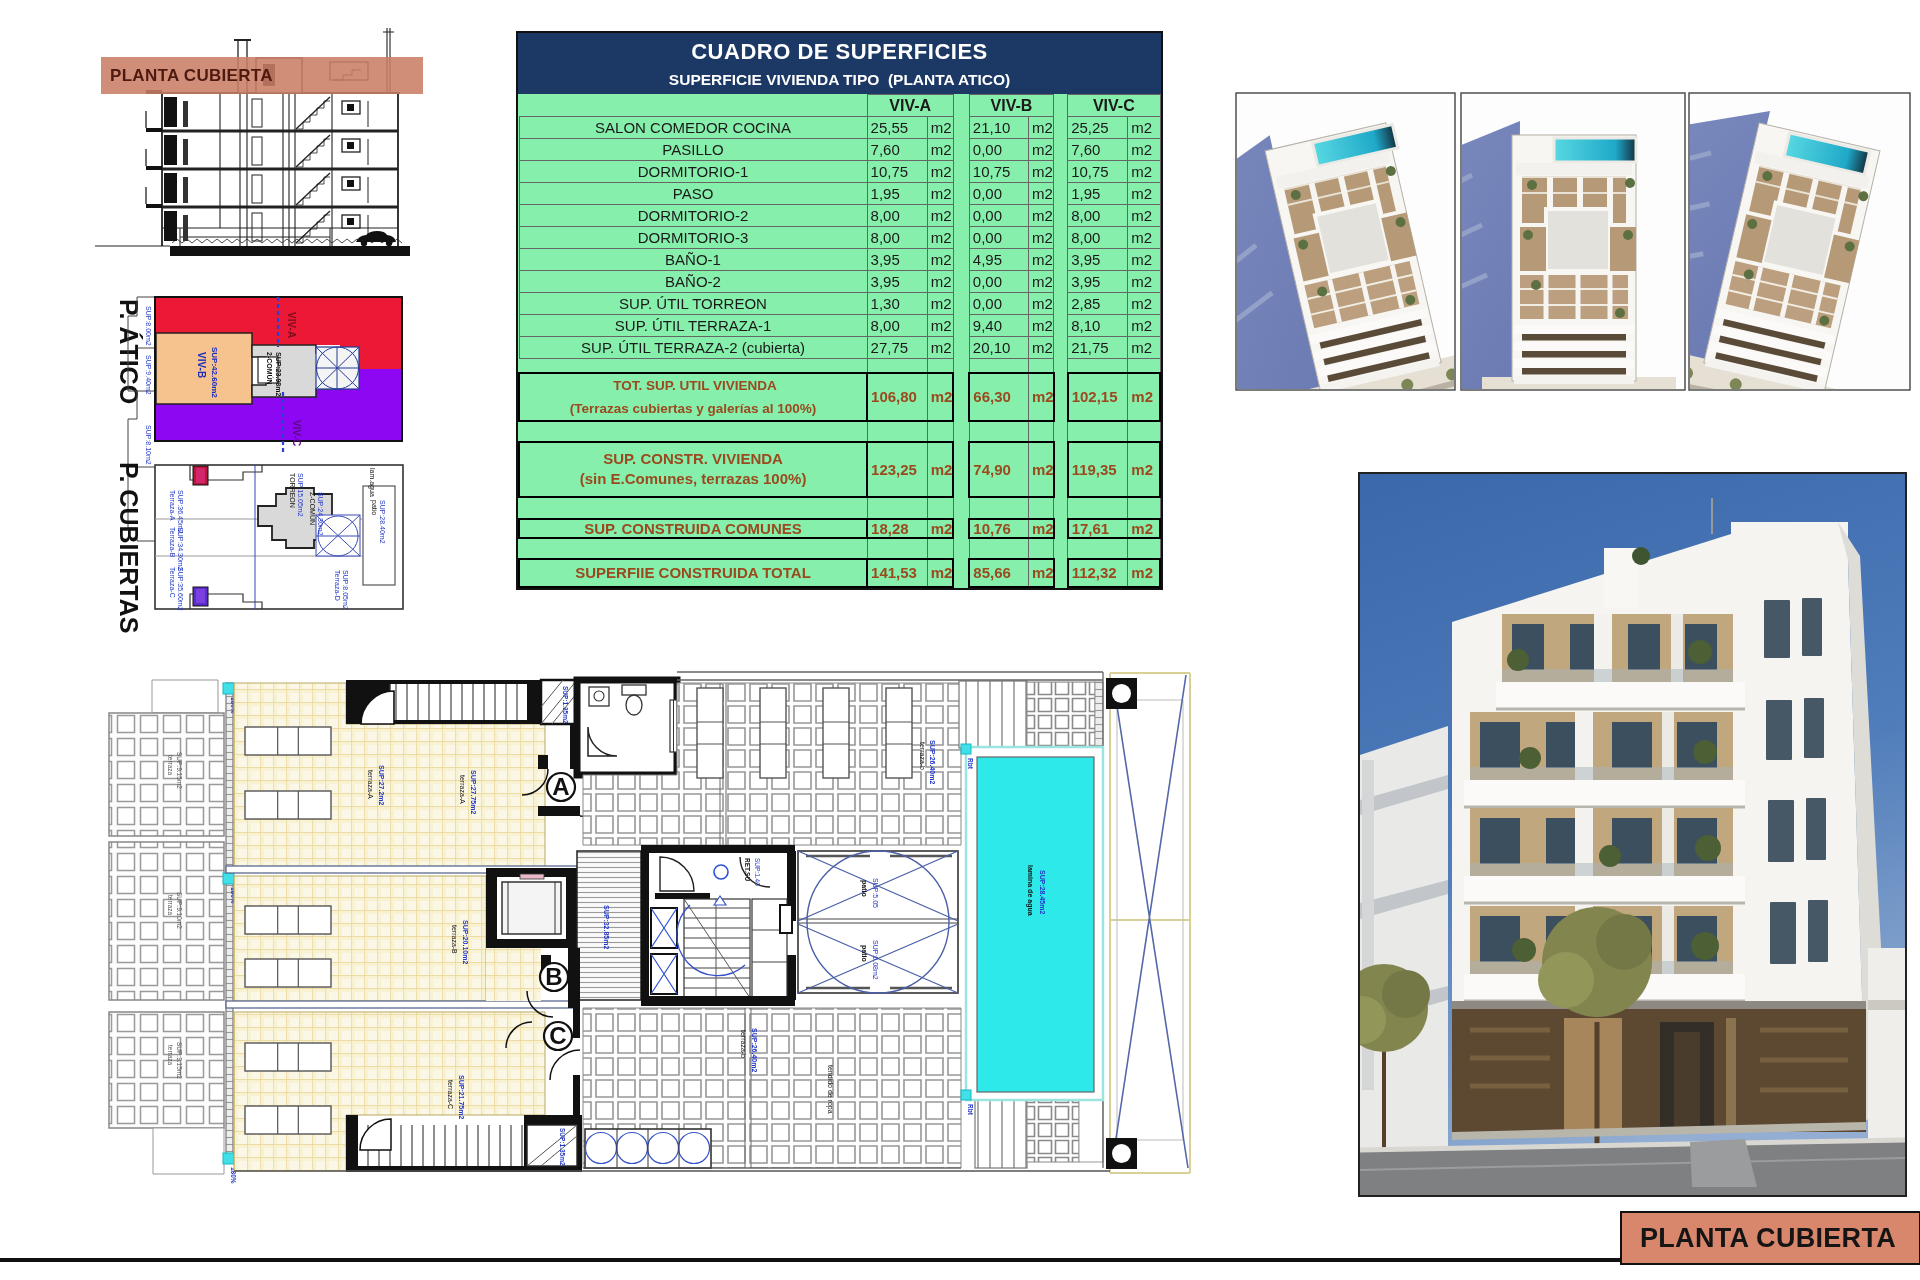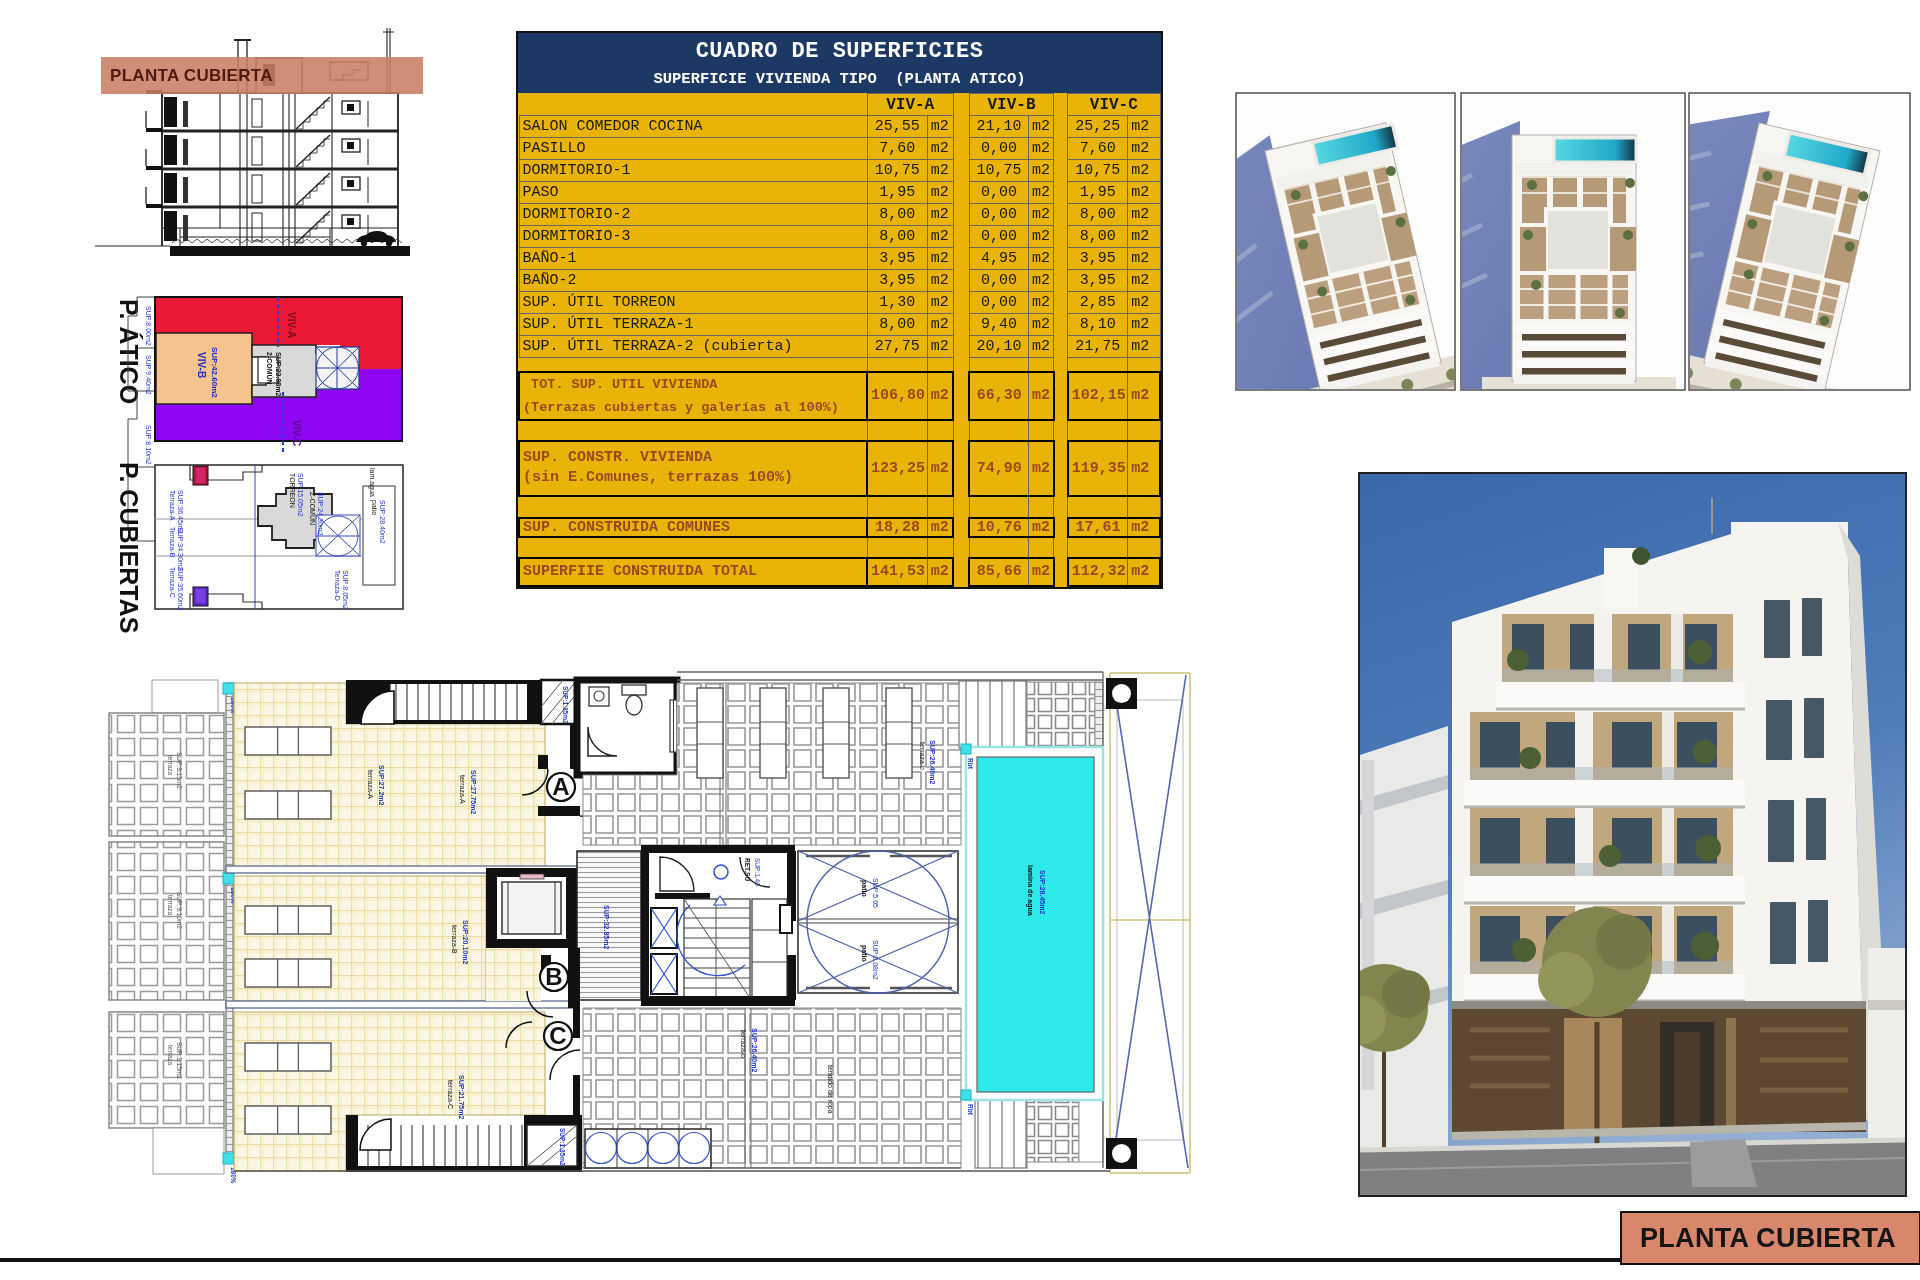--- a/index.html
+++ b/index.html
@@ -1,24 +1,24 @@
 <!DOCTYPE html>
 <html><head><meta charset="utf-8">
 <style>
 html,body{margin:0;padding:0;background:#fff;}
 body{width:1920px;height:1280px;position:relative;overflow:hidden;font-family:"Liberation Sans",sans-serif;}
 #art{position:absolute;left:0;top:0;}
-.tblwrap{position:absolute;left:516px;top:31px;width:643px;border:2px solid #111;background:#eab308;font-family:Liberation Mono, monospace;}
+.tblwrap{position:absolute;left:516px;top:31px;width:643px;border:2px solid #111;background:#86efac;}
 .thead{background:#1c3966;color:#fff;text-align:center;}
 .t1{font-weight:bold;font-size:22px;padding-top:6px;letter-spacing:.5px;}
 .t2{font-weight:bold;font-size:15.5px;padding:6px 0 5px 0;}
 table.sup{border-collapse:collapse;table-layout:fixed;width:100%;}
 table.sup td{font-size:15px;color:#1a1a1a;padding:0 3px;overflow:hidden;white-space:nowrap;border:1px solid #666;}
-td.lbl{text-align:left;padding-left:4px;}
-td.val{text-align:center;}
+td.lbl{text-align:center;padding-left:4px;}
+td.val{text-align:left;}
 td.m2{text-align:left;padding-left:2px;}
 table.sup td.gap{border-top:none;border-bottom:none;}
 table.sup tr.hdr td{font-weight:bold;text-align:center;font-size:16px;}
 table.sup tr.gaprow td{border-top:none;border-bottom:none;}
 table.sup tr.gaprow td.lbl{border-left:none;}
 table.sup td.brown{color:#9a4a1e;font-weight:bold;}
 table.sup td.bx{border:2px solid #000;}
 table.sup td.bxl{border:2px solid #000;border-right:1px solid #666;}
 table.sup td.bxr{border:2px solid #000;border-left:1px solid #666;}
 </style></head><body>

